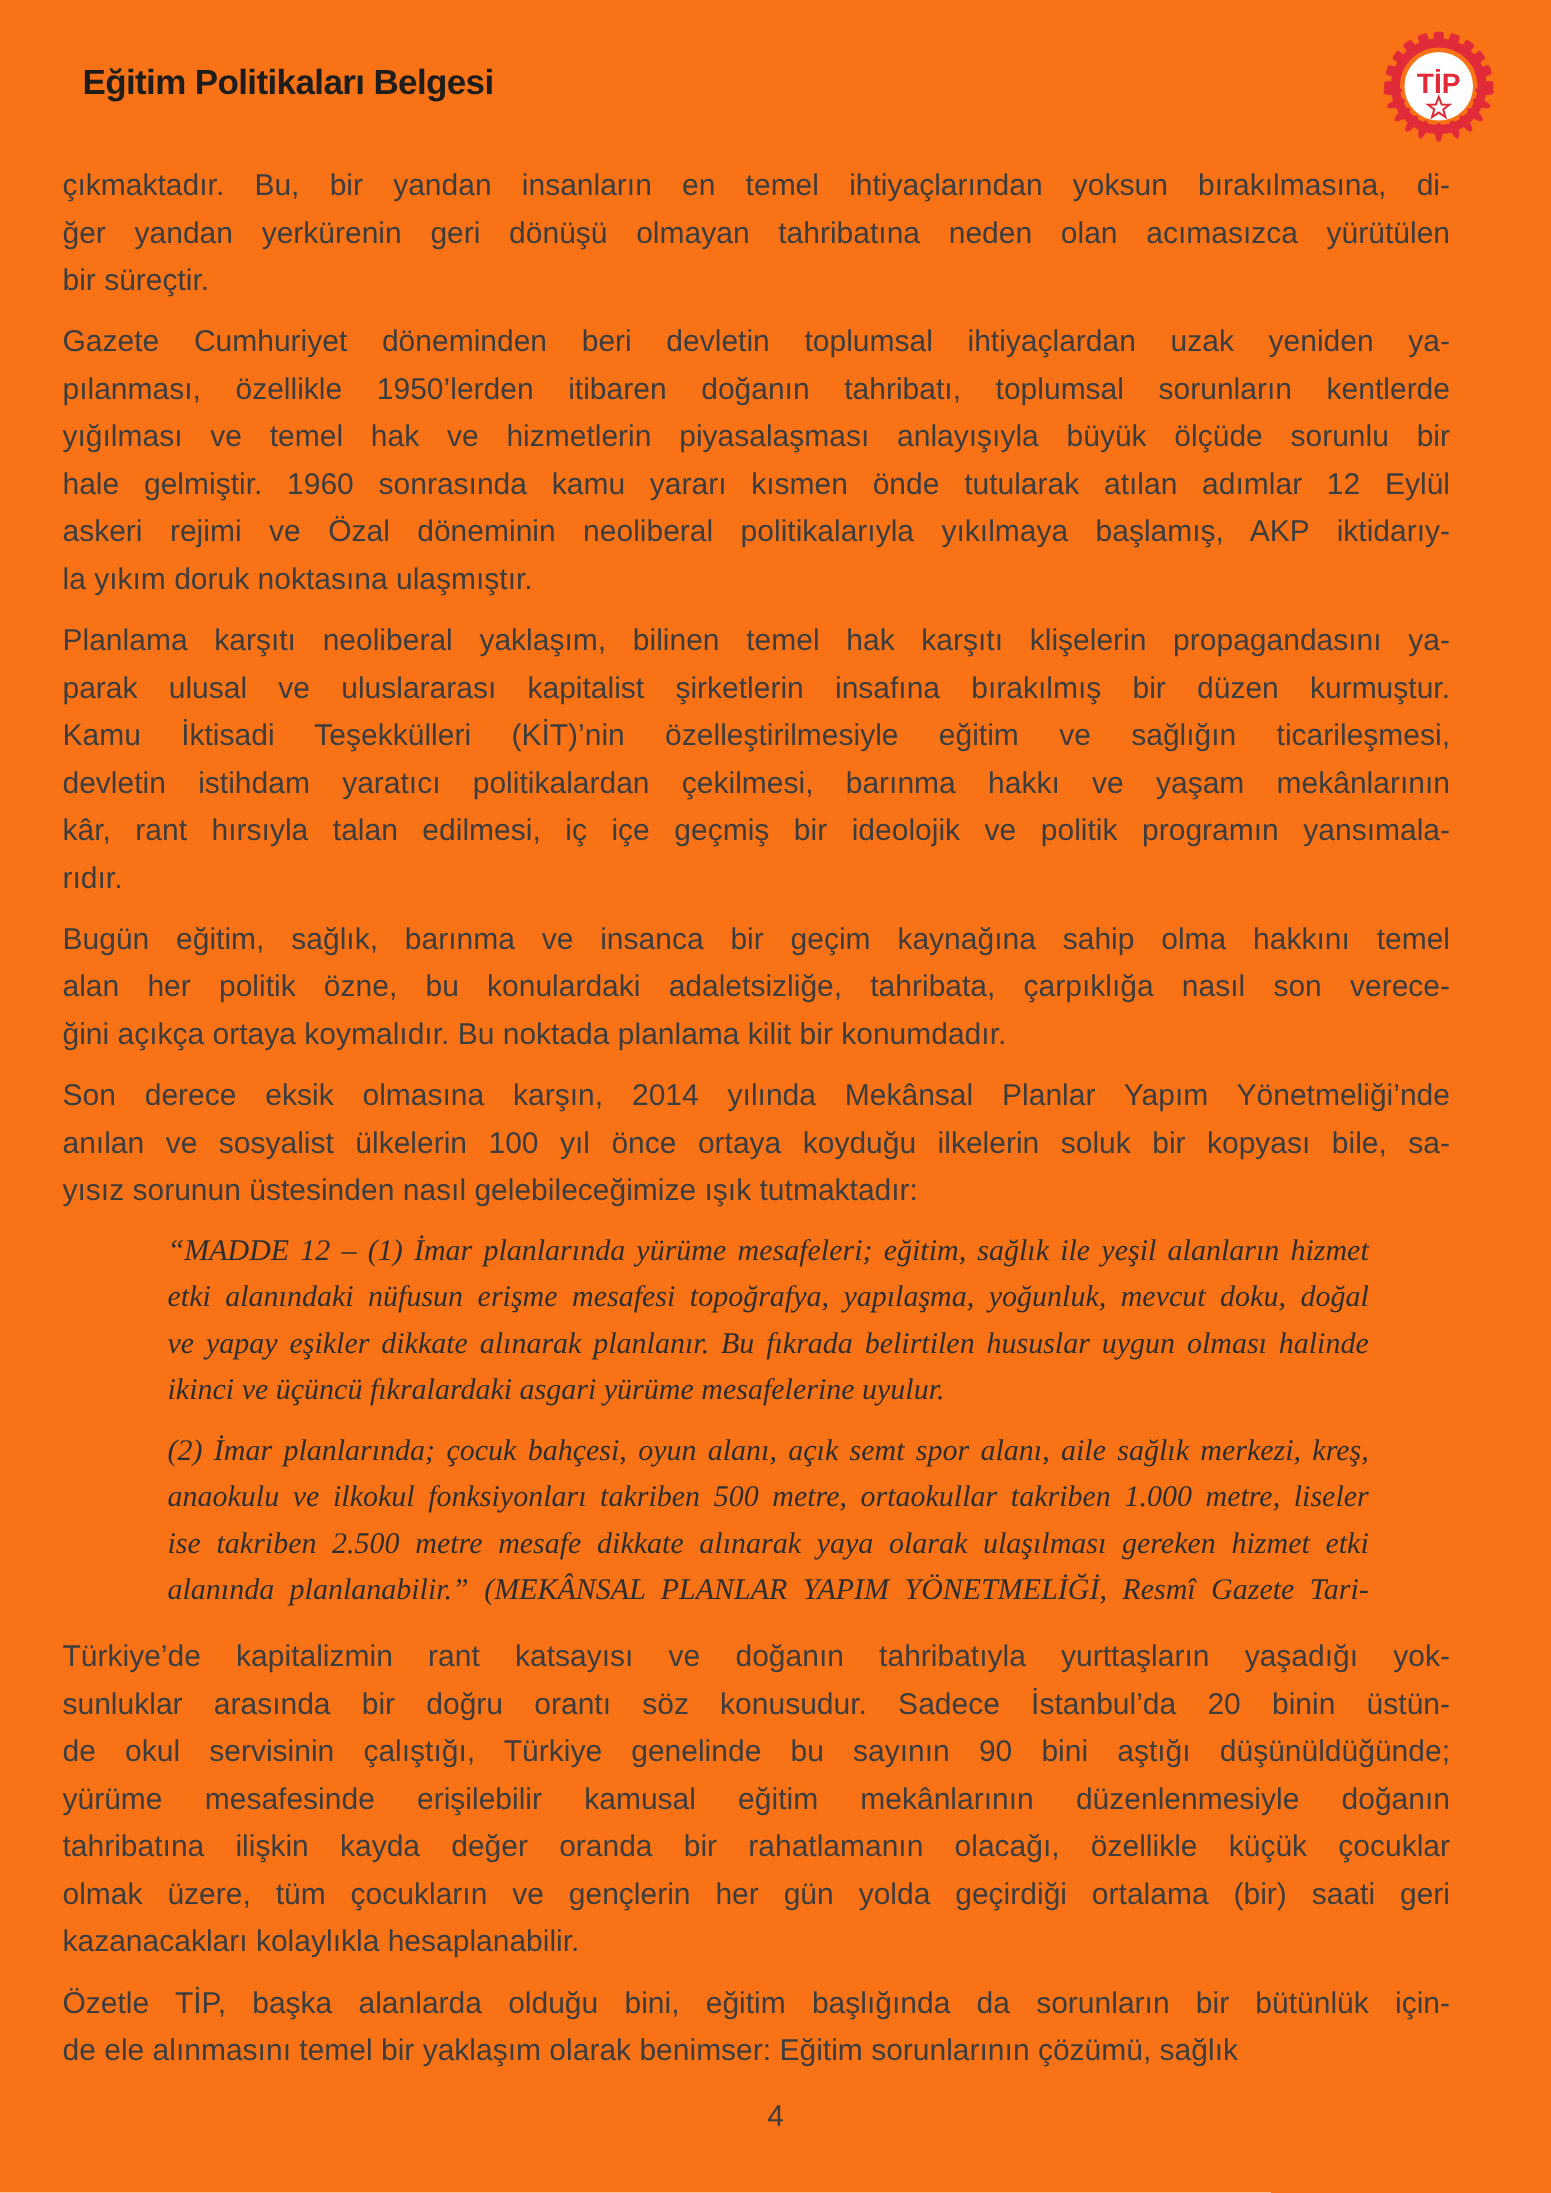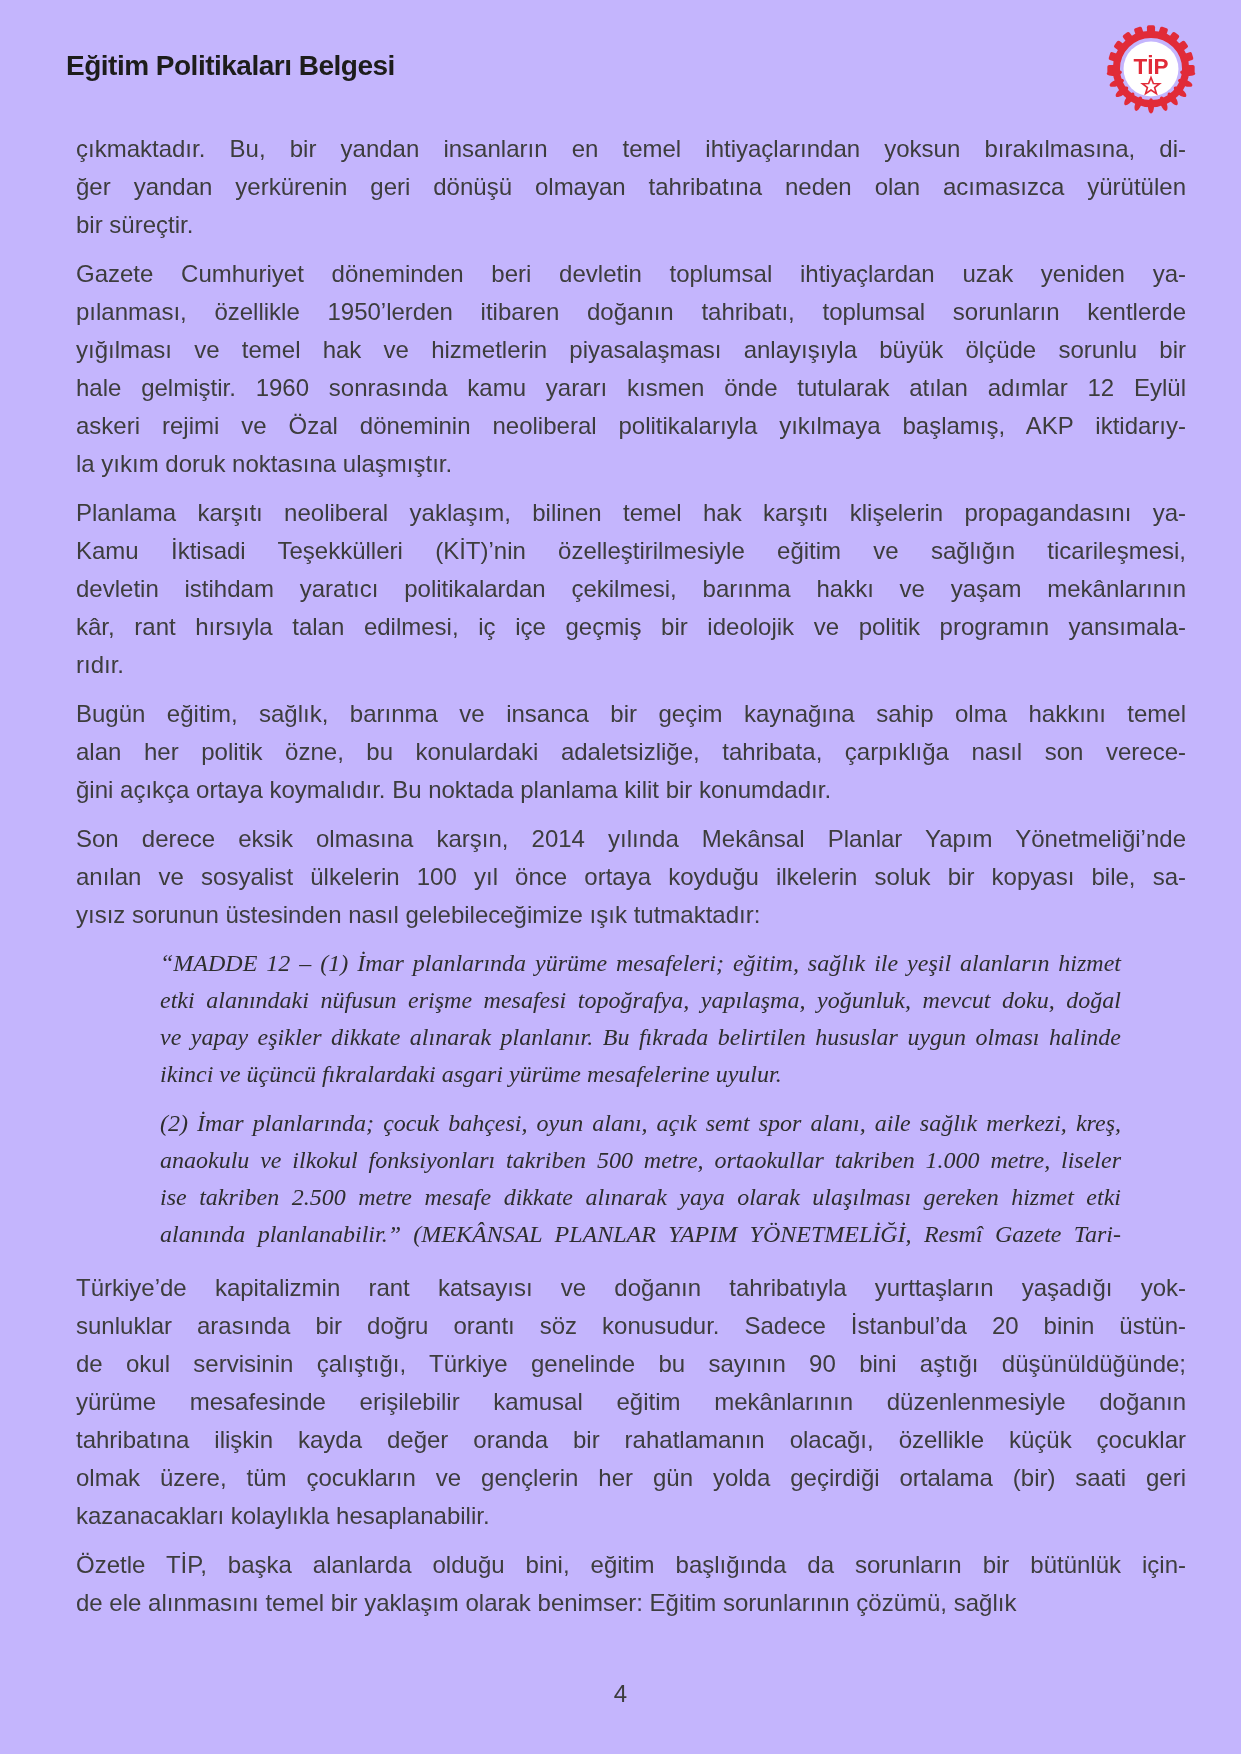--- a/index.html
+++ b/index.html
@@ -1,32 +1,32 @@
 <!DOCTYPE html>
 <html><head>
 <meta charset="utf-8">
 <style>
   html,body{margin:0;padding:0;background:#fff;}
   #page{
     position:relative;
     width:1241px;height:1754px;
-    background:#c4b5fd;
+    background:#f97316;
     overflow:hidden;
     font-family:"Liberation Sans",sans-serif;
   }
   .doc-title{
     position:absolute;left:66px;top:50px;
     font-size:28px;font-weight:bold;letter-spacing:-0.5px;
     color:#1d1d1b;
   }
   .logo{
     position:absolute;left:1106px;top:24px;width:90px;height:90px;
   }
   #body-content{
-    position:absolute;left:76px;top:130px;width:1110px;
+    position:absolute;left:50px;top:130px;width:1110px;
     font-size:24px;line-height:38px;color:#3d3d3d;
   }
   .block{margin:0 0 11px 0;}
   .block .line{
     text-align:justify;
     text-align-last:justify;
     white-space:nowrap;
   }
   .block .line.last{text-align-last:left;}
   .block.quote{
@@ -97,20 +97,21 @@
       <div class="block normal">
         <div class="line">Gazete Cumhuriyet döneminden beri devletin toplumsal ihtiyaçlardan uzak yeniden ya-</div>
         <div class="line">pılanması, özellikle 1950’lerden itibaren doğanın tahribatı, toplumsal sorunların kentlerde</div>
         <div class="line">yığılması ve temel hak ve hizmetlerin piyasalaşması anlayışıyla büyük ölçüde sorunlu bir</div>
         <div class="line">hale gelmiştir. 1960 sonrasında kamu yararı kısmen önde tutularak atılan adımlar 12 Eylül</div>
         <div class="line">askeri rejimi ve Özal döneminin neoliberal politikalarıyla yıkılmaya başlamış, AKP iktidarıy-</div>
         <div class="line last">la yıkım doruk noktasına ulaşmıştır.</div>
       </div>
       <div class="block normal">
         <div class="line">Planlama karşıtı neoliberal yaklaşım, bilinen temel hak karşıtı klişelerin propagandasını ya-</div>
+        <div class="line">parak ulusal ve uluslararası kapitalist şirketlerin insafına bırakılmış bir düzen kurmuştur.</div>
         <div class="line">Kamu İktisadi Teşekkülleri (KİT)’nin özelleştirilmesiyle eğitim ve sağlığın ticarileşmesi,</div>
         <div class="line">devletin istihdam yaratıcı politikalardan çekilmesi, barınma hakkı ve yaşam mekânlarının</div>
         <div class="line">kâr, rant hırsıyla talan edilmesi, iç içe geçmiş bir ideolojik ve politik programın yansımala-</div>
         <div class="line last">rıdır.</div>
       </div>
       <div class="block normal">
         <div class="line">Bugün eğitim, sağlık, barınma ve insanca bir geçim kaynağına sahip olma hakkını temel</div>
         <div class="line">alan her politik özne, bu konulardaki adaletsizliğe, tahribata, çarpıklığa nasıl son verece-</div>
         <div class="line last">ğini açıkça ortaya koymalıdır. Bu noktada planlama kilit bir konumdadır.</div>
       </div>

